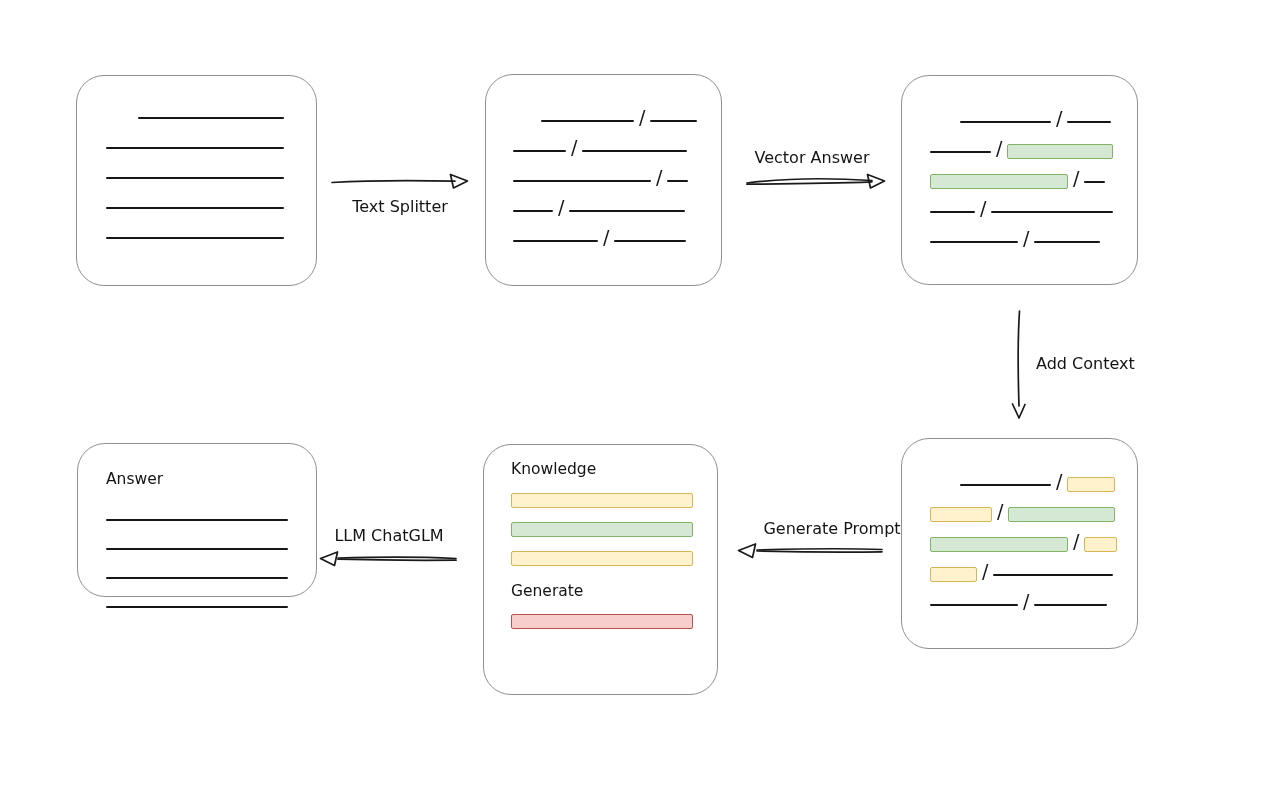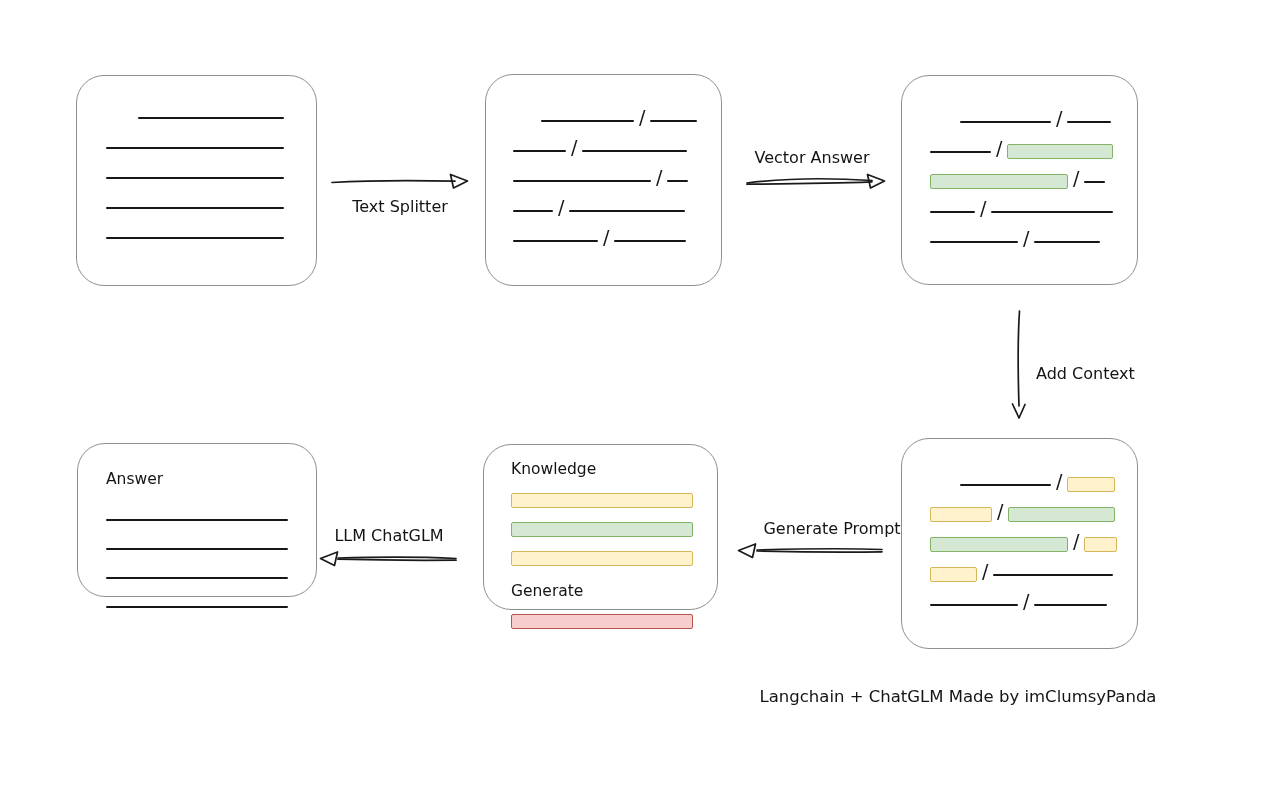--- a/index.html
+++ b/index.html
@@ -138,21 +138,21 @@
           <span class="seg-line" style="width: 120px;"></span>
         </div>
         <div class="seg-row">
           <span class="seg-line" style="width: 88px;"></span>
           <span class="slash">/</span>
           <span class="seg-line" style="width: 73px;"></span>
         </div>
       </div>
   </div>
 
-  <div class="box" style="left:483px; top:444px; width:235px; height:166px;">
+  <div class="box" style="left:483px; top:444px; width:235px; height:251px;">
     <div style="padding:13px 26px 0 27px;">
       <div class="box-title">Knowledge</div>
       <div class="bars knowledge">
           <div class="prompt-bar yellow" style="width: 182px;"></div>
           <div class="prompt-bar green" style="width: 182px;"></div>
           <div class="prompt-bar yellow" style="width: 182px;"></div>
         </div>
       <div class="box-title">Generate</div>
       <div class="bars question">
           <div class="prompt-bar red" style="width: 182px;"></div>
@@ -167,21 +167,21 @@
           <div class="doc-line" style="width: 182px;"></div>
           <div class="doc-line" style="width: 182px;"></div>
           <div class="doc-line" style="width: 182px;"></div>
           <div class="doc-line" style="width: 182px;"></div>
         </div>
     </div>
   </div>
 
   <div class="arrow-label" style="left:330px; top:149px; width:140px;margin-top:48px;">Text Splitter</div>
   <div class="arrow-label" style="left:742px; top:148px; width:140px;">Vector Answer</div>
-  <div class="arrow-label" style="left:1036px; top:364px; text-align:left;">Add Context</div>
+  <div class="arrow-label" style="left:1036px; top:354px; text-align:left;">Add Context</div>
   <div class="arrow-label" style="left:756px; top:519px; width:152px;">Generate Prompt</div>
   <div class="arrow-label" style="left:320px; top:526px; width:138px;">LLM ChatGLM</div>
 
   <svg class="arrow" style="left:330px; top:168px;" width="140" height="24" viewBox="0 0 140 24">
     <path d="M2 14.5 C 38 12.5, 90 12.5, 125 13.2"></path>
     <path d="M137.5 13 L120.5 6.5 L123.5 20 Z"></path>
   </svg>
 
   <svg class="arrow" style="left:745px; top:168px;" width="142" height="24" viewBox="0 0 142 24">
     <path d="M2 15 C 45 9.5, 96 10.5, 127 12.5"></path>
@@ -199,15 +199,14 @@
     <path d="M146 14.8 C 100 15.4, 55 14.8, 21 14"></path>
     <path d="M2.5 13.5 L19.5 7 L16.5 20.5 Z"></path>
   </svg>
 
   <svg class="arrow" style="left:318px; top:545px;" width="140" height="24" viewBox="0 0 140 24">
     <path d="M138 13.5 C 100 11.5, 52 12, 20 13"></path>
     <path d="M138 15.2 C 95 15.6, 50 15, 20 14.2"></path>
     <path d="M2.5 13.5 L19.5 7 L16.5 20.5 Z"></path>
   </svg>
 
-  <div class="caption" style="left:702px; top:687px; width:512px;">Langchain + ChatGLM Made by imClumsyPanda</div>
 
 </div>
 
 </body></html>

